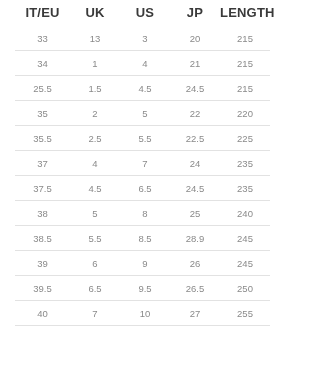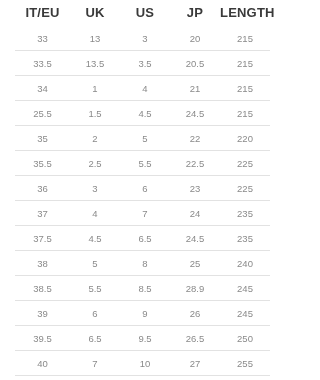--- a/index.html
+++ b/index.html
@@ -77,27 +77,20 @@
     </thead>
     <tbody>
         <tr>
           <td>33</td>
           <td>13</td>
           <td>3</td>
           <td>20</td>
           <td>215</td>
         </tr>
         <tr>
-          <td>33.5</td>
-          <td>13.5</td>
-          <td>3.5</td>
-          <td>20.5</td>
-          <td>215</td>
-        </tr>
-        <tr>
           <td>34</td>
           <td>1</td>
           <td>4</td>
           <td>21</td>
           <td>215</td>
         </tr>
         <tr>
           <td>25.5</td>
           <td>1.5</td>
           <td>4.5</td>
@@ -109,27 +102,20 @@
           <td>2</td>
           <td>5</td>
           <td>22</td>
           <td>220</td>
         </tr>
         <tr>
           <td>35.5</td>
           <td>2.5</td>
           <td>5.5</td>
           <td>22.5</td>
-          <td>225</td>
-        </tr>
-        <tr>
-          <td>36</td>
-          <td>3</td>
-          <td>6</td>
-          <td>23</td>
           <td>225</td>
         </tr>
         <tr>
           <td>37</td>
           <td>4</td>
           <td>7</td>
           <td>24</td>
           <td>235</td>
         </tr>
         <tr>

